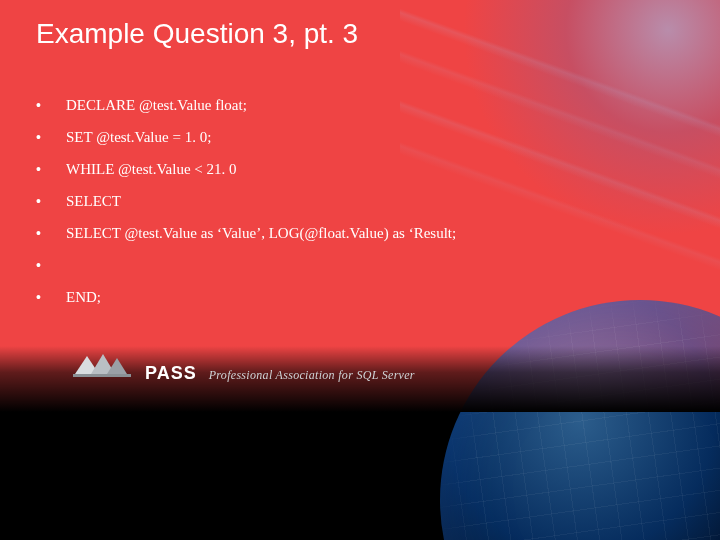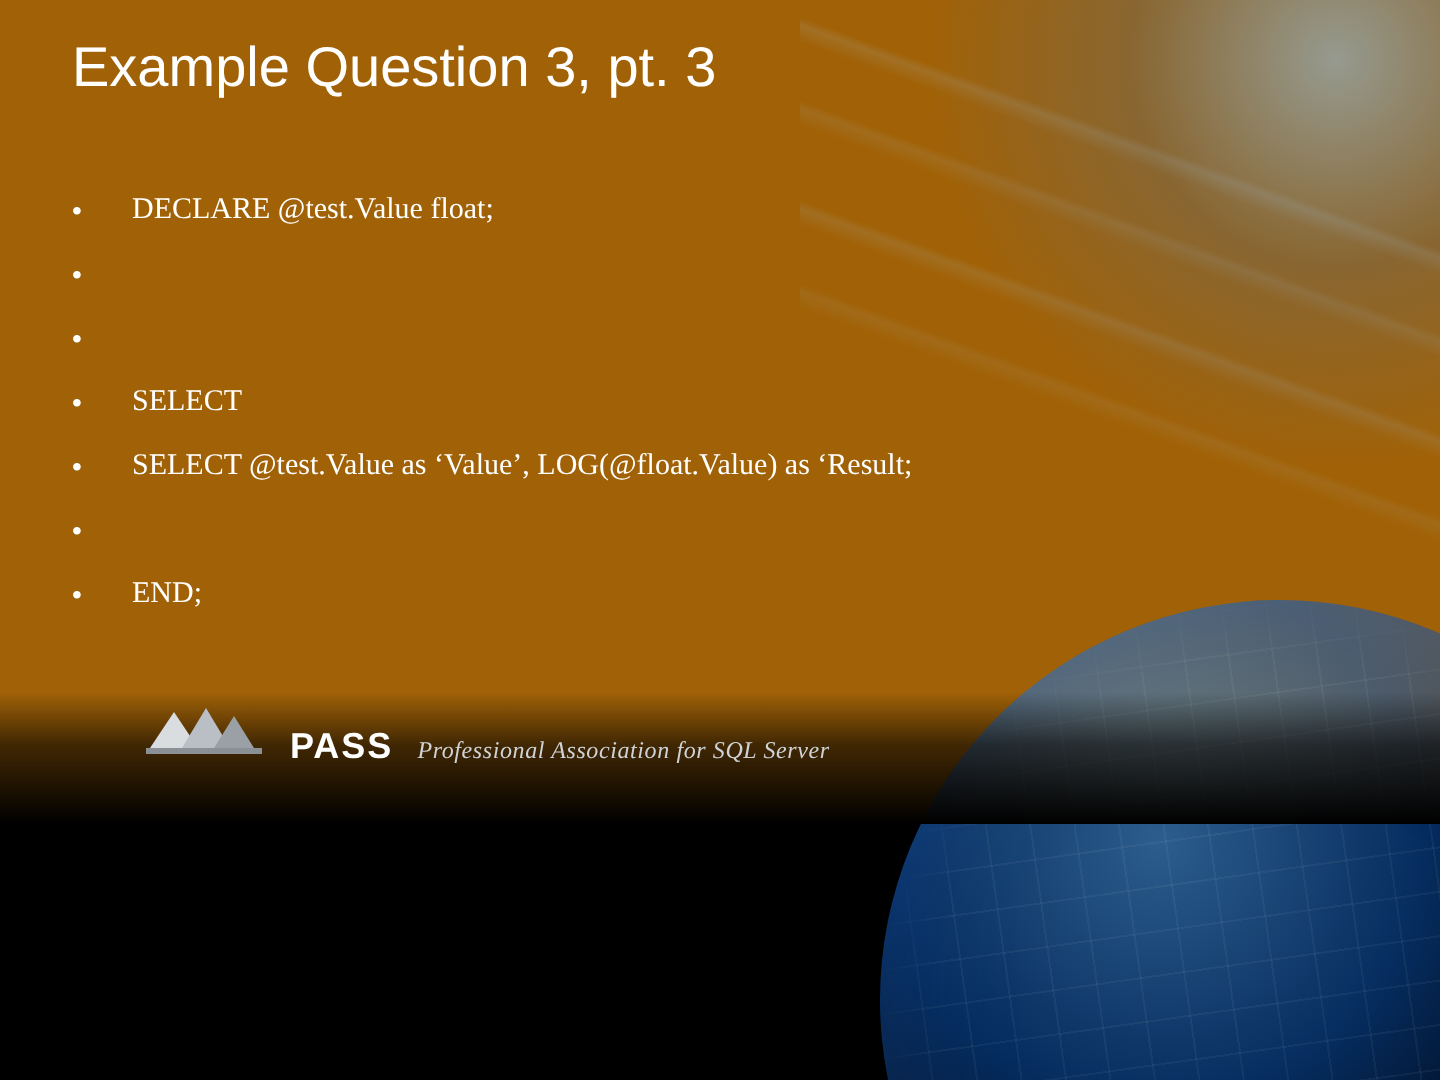--- a/index.html
+++ b/index.html
@@ -9,21 +9,21 @@
     height: 540px;
     background: #000;
     font-family: Arial, Helvetica, sans-serif;
     overflow: hidden;
     position: relative;
   }
   .slide {
     width: 720px;
     height: 412px;
     position: relative;
-    background: #a16207;
+    background: #ef4444;
   }
   .bg-globe {
     position: absolute;
     right: -120px;
     top: 300px;
     width: 400px;
     height: 400px;
     border-radius: 50%;
     background:
       radial-gradient(circle at 35% 30%, rgba(80,170,255,0.55) 0%, rgba(10,80,170,0.55) 35%, rgba(0,20,60,0.4) 60%, rgba(0,0,0,0) 72%);
@@ -152,23 +152,25 @@
 
   <div class="title">Example Question 3, pt. 3</div>
 
   <div class="content">
     <div class="row">
       <div class="bullet">•</div>
       <div class="txt">DECLARE @test.Value float;</div>
     </div>
     <div class="row">
       <div class="bullet">•</div>
-    </div>
-    <div class="row">
-      <div class="bullet">•</div>
+      <div class="txt">SET @test.Value = 1. 0;</div>
+    </div>
+    <div class="row">
+      <div class="bullet">•</div>
+      <div class="txt">WHILE @test.Value &lt; 21. 0</div>
     </div>
     <div class="row">
       <div class="bullet">•</div>
       <div class="txt">SELECT</div>
     </div>
     <div class="row">
       <div class="bullet">•</div>
       <div class="txt">SELECT @test.Value as ‘Value’, LOG(@float.Value) as ‘Result;</div>
     </div>
     <div class="row">

